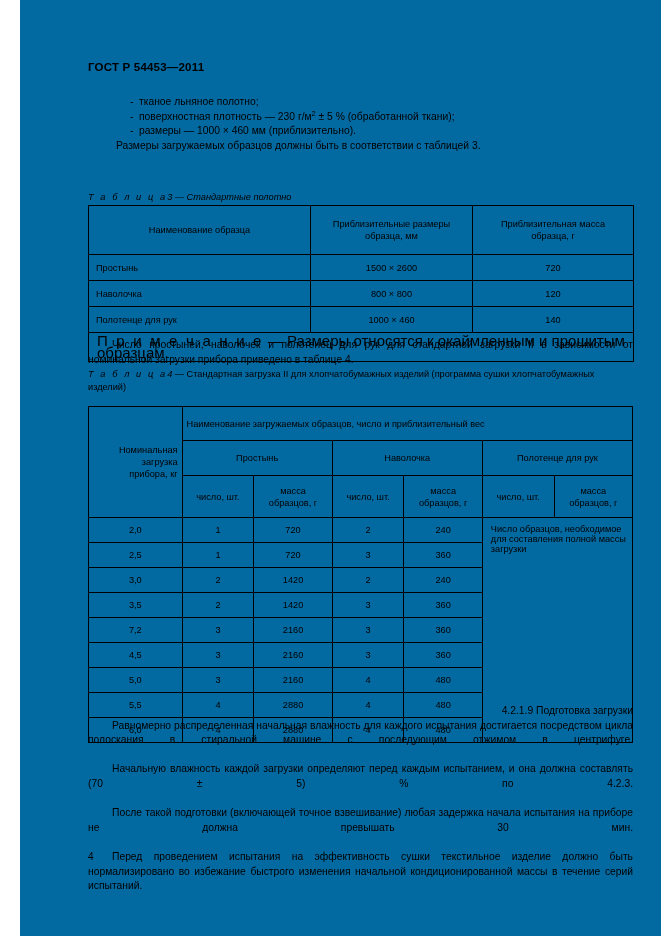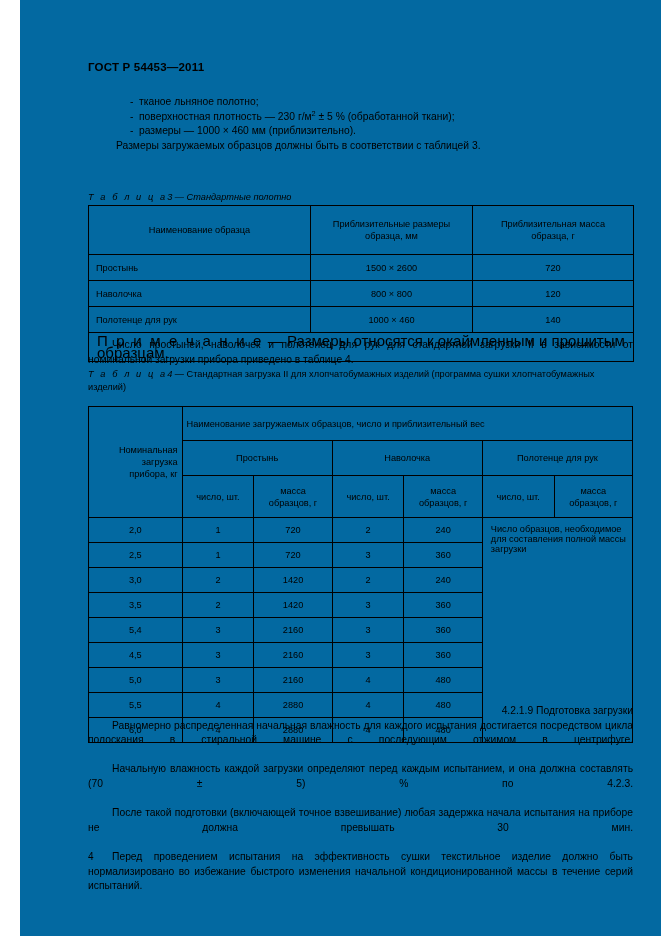--- a/index.html
+++ b/index.html
@@ -332,21 +332,21 @@
           <td class="d">240</td>
         </tr>
         <tr>
           <td class="d">3,5</td>
           <td class="d">2</td>
           <td class="d">1420</td>
           <td class="d">3</td>
           <td class="d">360</td>
         </tr>
         <tr>
-          <td class="d">5,4</td>
+          <td class="d">7,2</td>
           <td class="d">3</td>
           <td class="d">2160</td>
           <td class="d">3</td>
           <td class="d">360</td>
         </tr>
         <tr>
           <td class="d">4,5</td>
           <td class="d">3</td>
           <td class="d">2160</td>
           <td class="d">3</td>

